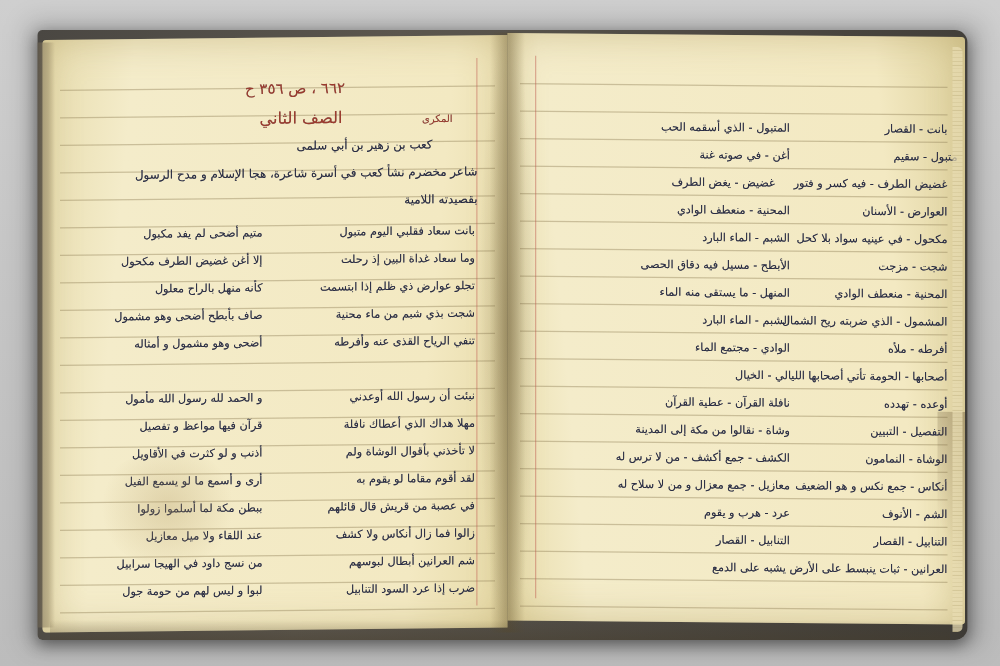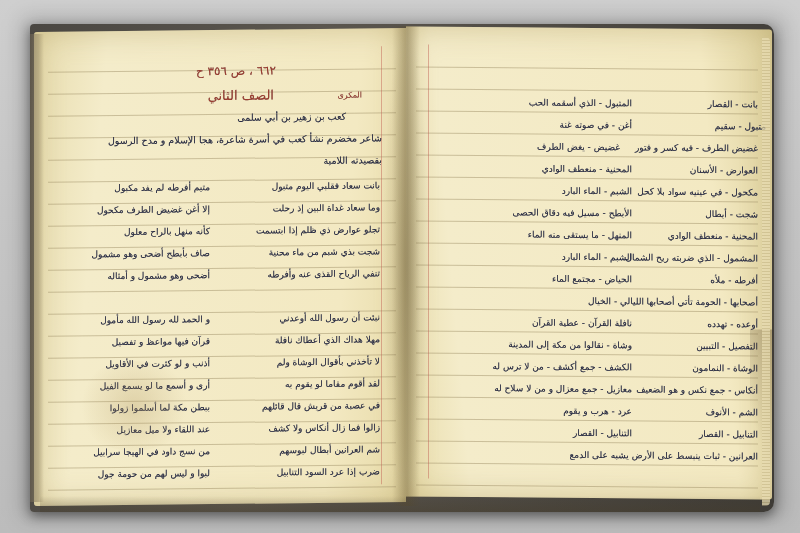--- a/index.html
+++ b/index.html
@@ -168,21 +168,21 @@
 
       <div class="ink col-line" style="right:26px;top:284px">نبئت أن رسول الله أوعدني</div>
       <div class="ink col-line" style="right:26px;top:306px">مهلا هداك الذي أعطاك نافلة</div>
       <div class="ink col-line" style="right:26px;top:328px">لا تأخذني بأقوال الوشاة ولم</div>
       <div class="ink col-line" style="right:26px;top:350px">لقد أقوم مقاما لو يقوم به</div>
       <div class="ink col-line" style="right:26px;top:372px">في عصبة من قريش قال قائلهم</div>
       <div class="ink col-line" style="right:26px;top:394px">زالوا فما زال أنكاس ولا كشف</div>
       <div class="ink col-line" style="right:26px;top:416px">شم العرانين أبطال لبوسهم</div>
       <div class="ink col-line" style="right:26px;top:438px">ضرب إذا عرد السود التنابيل</div>
 
-      <div class="ink col-line" style="right:196px;top:152px">متيم أفرطه لم يفد مكبول</div>
+      <div class="ink col-line" style="right:196px;top:152px">متيم أضحى لم يفد مكبول</div>
       <div class="ink col-line" style="right:196px;top:174px">إلا أغن غضيض الطرف مكحول</div>
       <div class="ink col-line" style="right:196px;top:196px">كأنه منهل بالراح معلول</div>
       <div class="ink col-line" style="right:196px;top:218px">صاف بأبطح أضحى وهو مشمول</div>
       <div class="ink col-line" style="right:196px;top:240px">أضحى وهو مشمول و أمثاله</div>
 
       <div class="ink col-line" style="right:196px;top:284px">و الحمد لله رسول الله مأمول</div>
       <div class="ink col-line" style="right:196px;top:306px">قرآن فيها مواعظ و تفصيل</div>
       <div class="ink col-line" style="right:196px;top:328px">أذنب و لو كثرت في الأقاويل</div>
       <div class="ink col-line" style="right:196px;top:350px">أرى و أسمع ما لو يسمع الفيل</div>
       <div class="ink col-line" style="right:196px;top:372px">ببطن مكة لما أسلموا زولوا</div>
@@ -219,35 +219,35 @@
       </div>
 
       <div class="ink col-line" style="right:140px;top:70px">المتبول - الذي أسقمه الحب</div>
       <div class="ink col-line" style="right:140px;top:92px">أغن - في صوته غنة</div>
       <div class="ink col-line" style="right:152px;top:114px">غضيض - يغض الطرف</div>
       <div class="ink col-line" style="right:140px;top:136px">المحنية - منعطف الوادي</div>
       <div class="ink col-line" style="right:140px;top:158px">الشبم - الماء البارد</div>
       <div class="ink col-line" style="right:140px;top:180px">الأبطح - مسيل فيه دقاق الحصى</div>
       <div class="ink col-line" style="right:140px;top:202px">المنهل - ما يستقى منه الماء</div>
       <div class="ink col-line" style="right:140px;top:224px">الشبم - الماء البارد</div>
-      <div class="ink col-line" style="right:140px;top:246px">الحياض - مجتمع الماء</div>
+      <div class="ink col-line" style="right:140px;top:246px">الوادي - مجتمع الماء</div>
       <div class="ink col-line" style="right:128px;top:268px">الليالي - الخيال</div>
       <div class="ink col-line" style="right:140px;top:290px">نافلة القرآن - عطية القرآن</div>
       <div class="ink col-line" style="right:140px;top:312px">وشاة - نقالوا من مكة إلى المدينة</div>
       <div class="ink col-line" style="right:140px;top:334px">الكشف - جمع أكشف - من لا ترس له</div>
       <div class="ink col-line" style="right:140px;top:356px">معازيل - جمع معزال و من لا سلاح له</div>
       <div class="ink col-line" style="right:140px;top:378px">عرد - هرب و يقوم</div>
       <div class="ink col-line" style="right:140px;top:400px">التنابيل - القصار</div>
 
       <div class="ink col-line" style="right:14px;top:70px">بانت - القصار</div>
       <div class="ink col-line" style="right:6px;top:92px">متبول - سقيم</div>
       <div class="ink col-line" style="right:14px;top:114px">غضيض الطرف - فيه كسر و فتور</div>
       <div class="ink col-line" style="right:14px;top:136px">العوارض - الأسنان</div>
       <div class="ink col-line" style="right:14px;top:158px">مكحول - في عينيه سواد بلا كحل</div>
-      <div class="ink col-line" style="right:14px;top:180px">شجت - أبطال</div>
+      <div class="ink col-line" style="right:14px;top:180px">شجت - مزجت</div>
       <div class="ink col-line" style="right:14px;top:202px">المحنية - منعطف الوادي</div>
       <div class="ink col-line" style="right:14px;top:224px">المشمول - الذي ضربته ريح الشمال</div>
       <div class="ink col-line" style="right:14px;top:246px">أفرطه - ملأه</div>
       <div class="ink col-line" style="right:14px;top:268px">أصحابها - الحومة تأتي أصحابها</div>
       <div class="ink col-line" style="right:14px;top:290px">أوعده - تهدده</div>
       <div class="ink col-line" style="right:14px;top:312px">التفصيل - التبيين</div>
       <div class="ink col-line" style="right:14px;top:334px">الوشاة - النمامون</div>
       <div class="ink col-line" style="right:14px;top:356px">أنكاس - جمع نكس و هو الضعيف</div>
       <div class="ink col-line" style="right:14px;top:378px">الشم - الأنوف</div>
       <div class="ink col-line" style="right:14px;top:400px">التنابيل - القصار</div>

